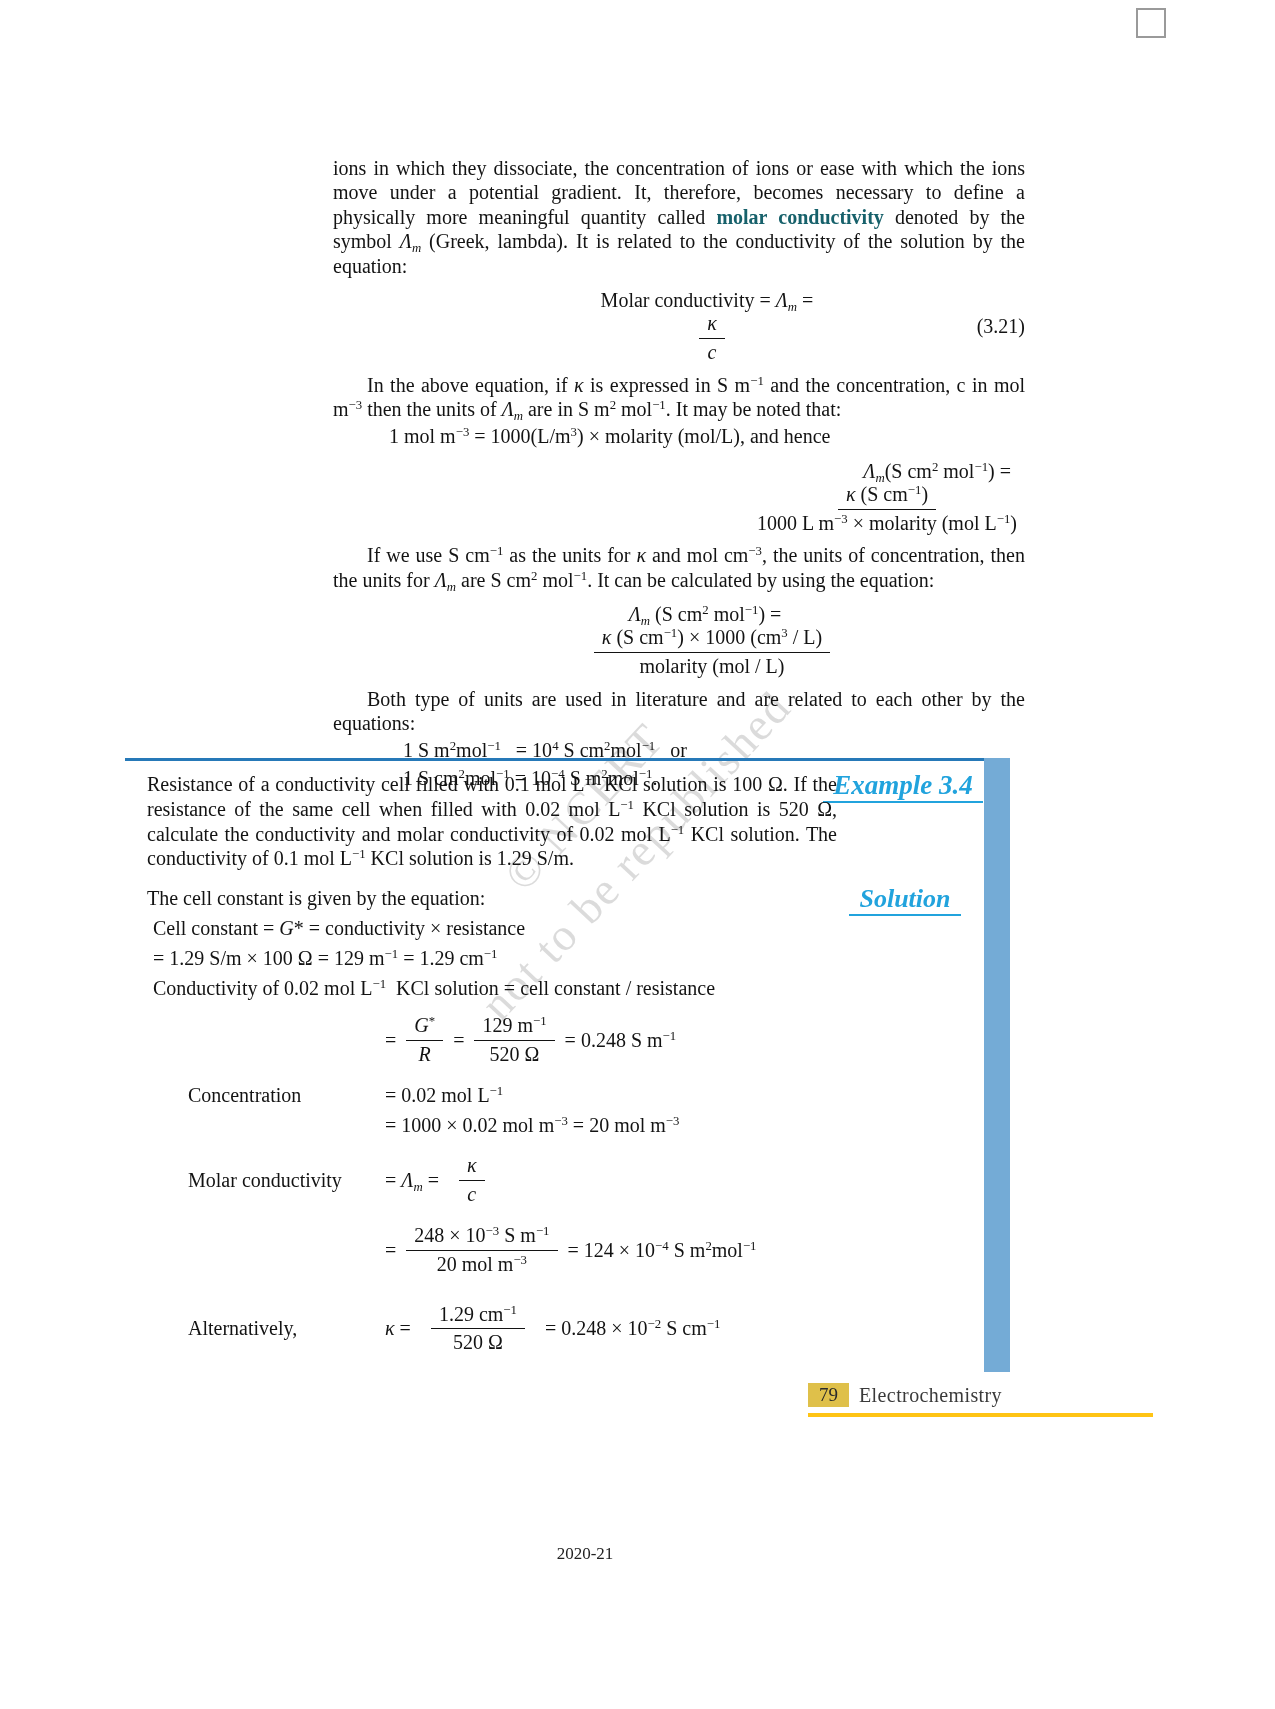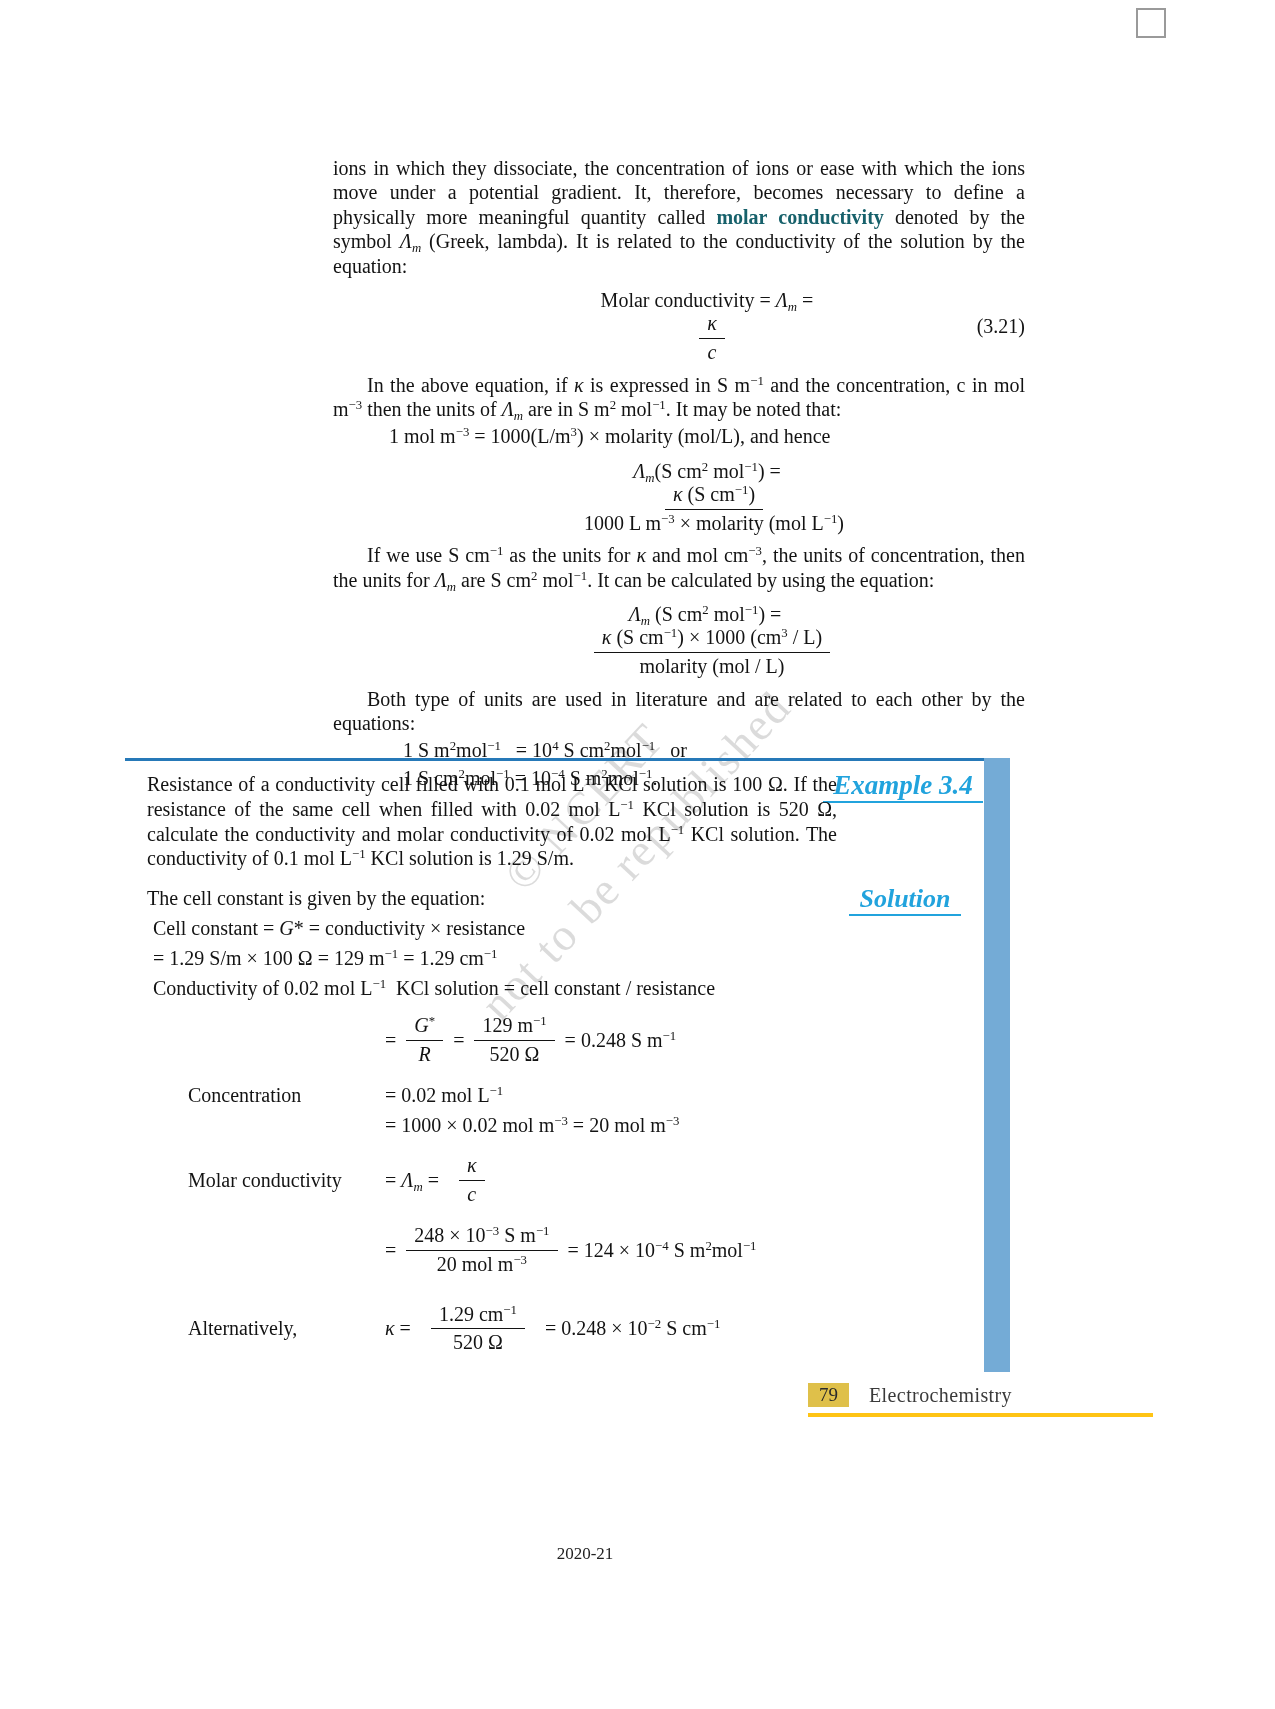--- a/index.html
+++ b/index.html
@@ -40,21 +40,21 @@
 
   .frac { display:inline-flex; flex-direction:column; align-items:center; text-align:center; vertical-align:middle; line-height:1.18; }
   .frac .num { border-bottom:1.6px solid #131313; padding:0 8px 2px; }
   .frac .den { padding:2px 8px 0; }
 
   .eq-row { display:flex; align-items:center;flex-direction:column; }
   .eq321 { position:relative; margin:10px 0 6px 66px; }
   .eq321 .eq-lhs { margin-right:10px; }
   .eq321 .eq-tag { position:absolute; right:0; top:50%; transform:translateY(-50%); }
   .para-sub { margin:3px 0 0 56px;font-family:Liberation Serif, serif; }
-  .eq-a { margin:10px 0 4px 70px; }
+  .eq-a { margin:10px 0 4px 70px;align-items:flex-end; }
   .eq-a .eq-lhs, .eq-b .eq-lhs { margin-right:14px; }
   .eq-b { margin:10px 0 0 66px; }
   .rel-line { margin:3px 0 0 70px; }
 
   
   .example-section { position:absolute; left:125px; top:758px; width:885px; height:614px; }
   .example-topline { position:absolute; left:0; top:0; width:885px; height:3px; background:var(--accent-line,#2679b8); }
   .blue-bar { position:absolute; right:0; top:0; width:26px; height:614px; background:var(--accent-bar,#74abd6); }
   .script-label {
     position:absolute; font-style:italic; font-weight:bold;
@@ -72,21 +72,21 @@
   .sol-eq { display:flex; align-items:center; gap:10px; margin:14px 0 0 238px; }
   .row2 { display:flex; align-items:center; margin-top:16px; }
   .row2 .rlabel { flex:none; width:197px; margin-left:41px; }
   .row2.top { align-items:flex-start; }
   .rvals > div + div { margin-top:6px; }
   .eq-inline { display:flex; align-items:center; gap:20px; }
 
   
   .footer {
     position:absolute; left:808px; top:1383px; width:345px;
-    display:flex; align-items:center; gap:20px;
+    display:flex; align-items:center; gap:10px;
     border-bottom:4px solid var(--footer-yellow,#ffc414); padding-bottom:6px;
   }
   .page-badge { background:var(--page-badge-bg,#dfc04a); color:#2a2a2a; font-size:19px; padding:1px 11px; }
   .chapter { color:#3a3a3a; font-size:20px; letter-spacing:.4px; }
   .year { position:absolute; left:0; top:1544px; width:1170px; text-align:center; font-size:17px; color:#222; }
 </style>
 </head>
 <body>
 
 <div class="page">

